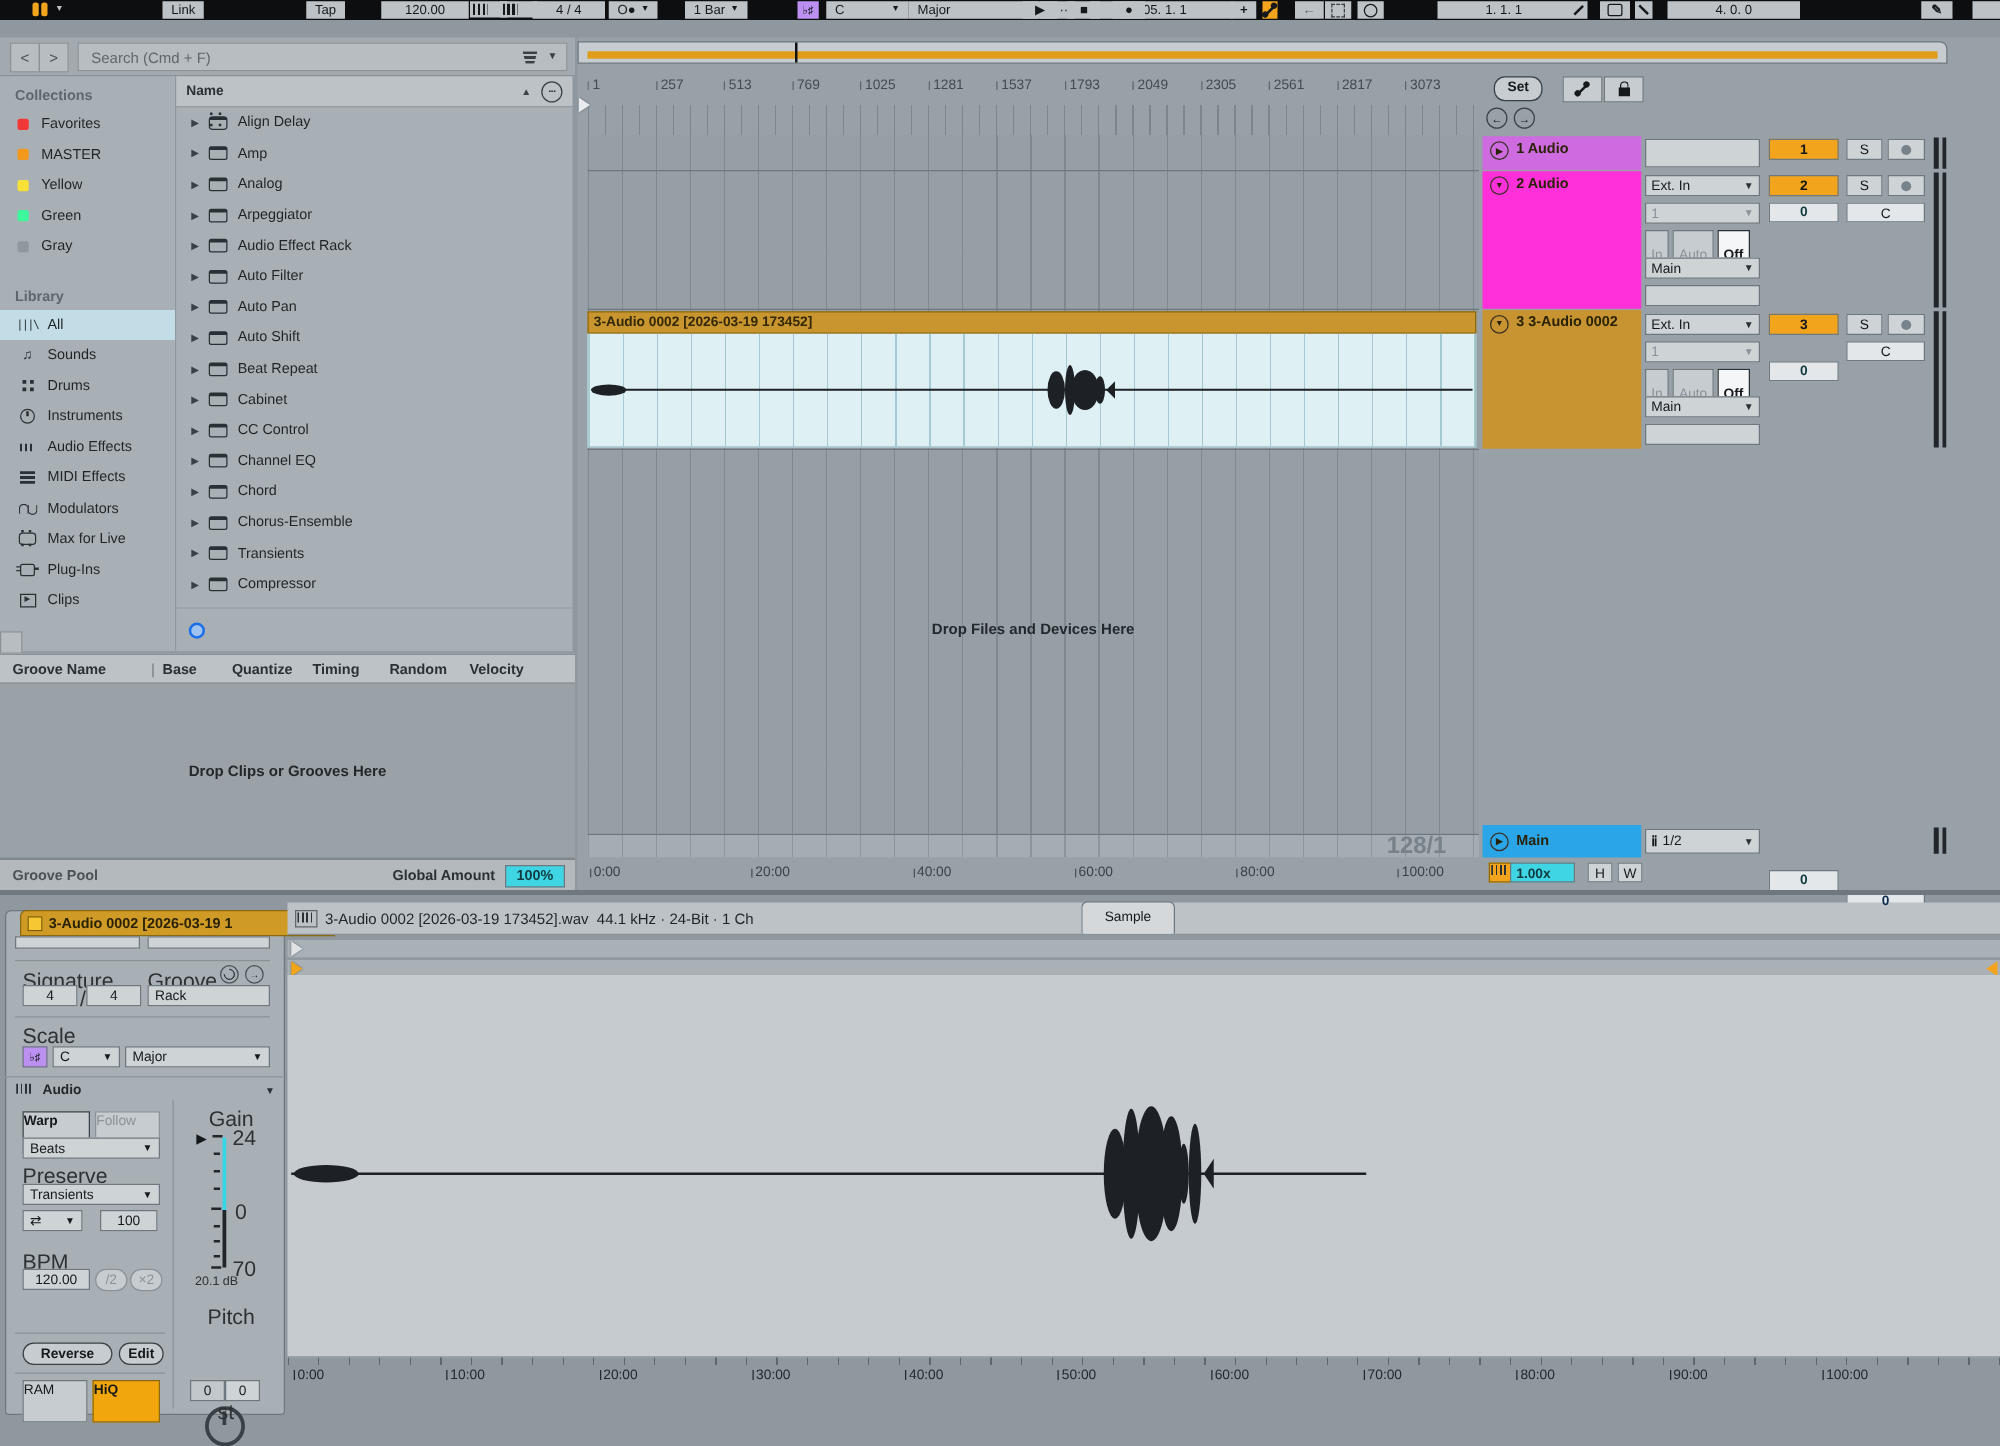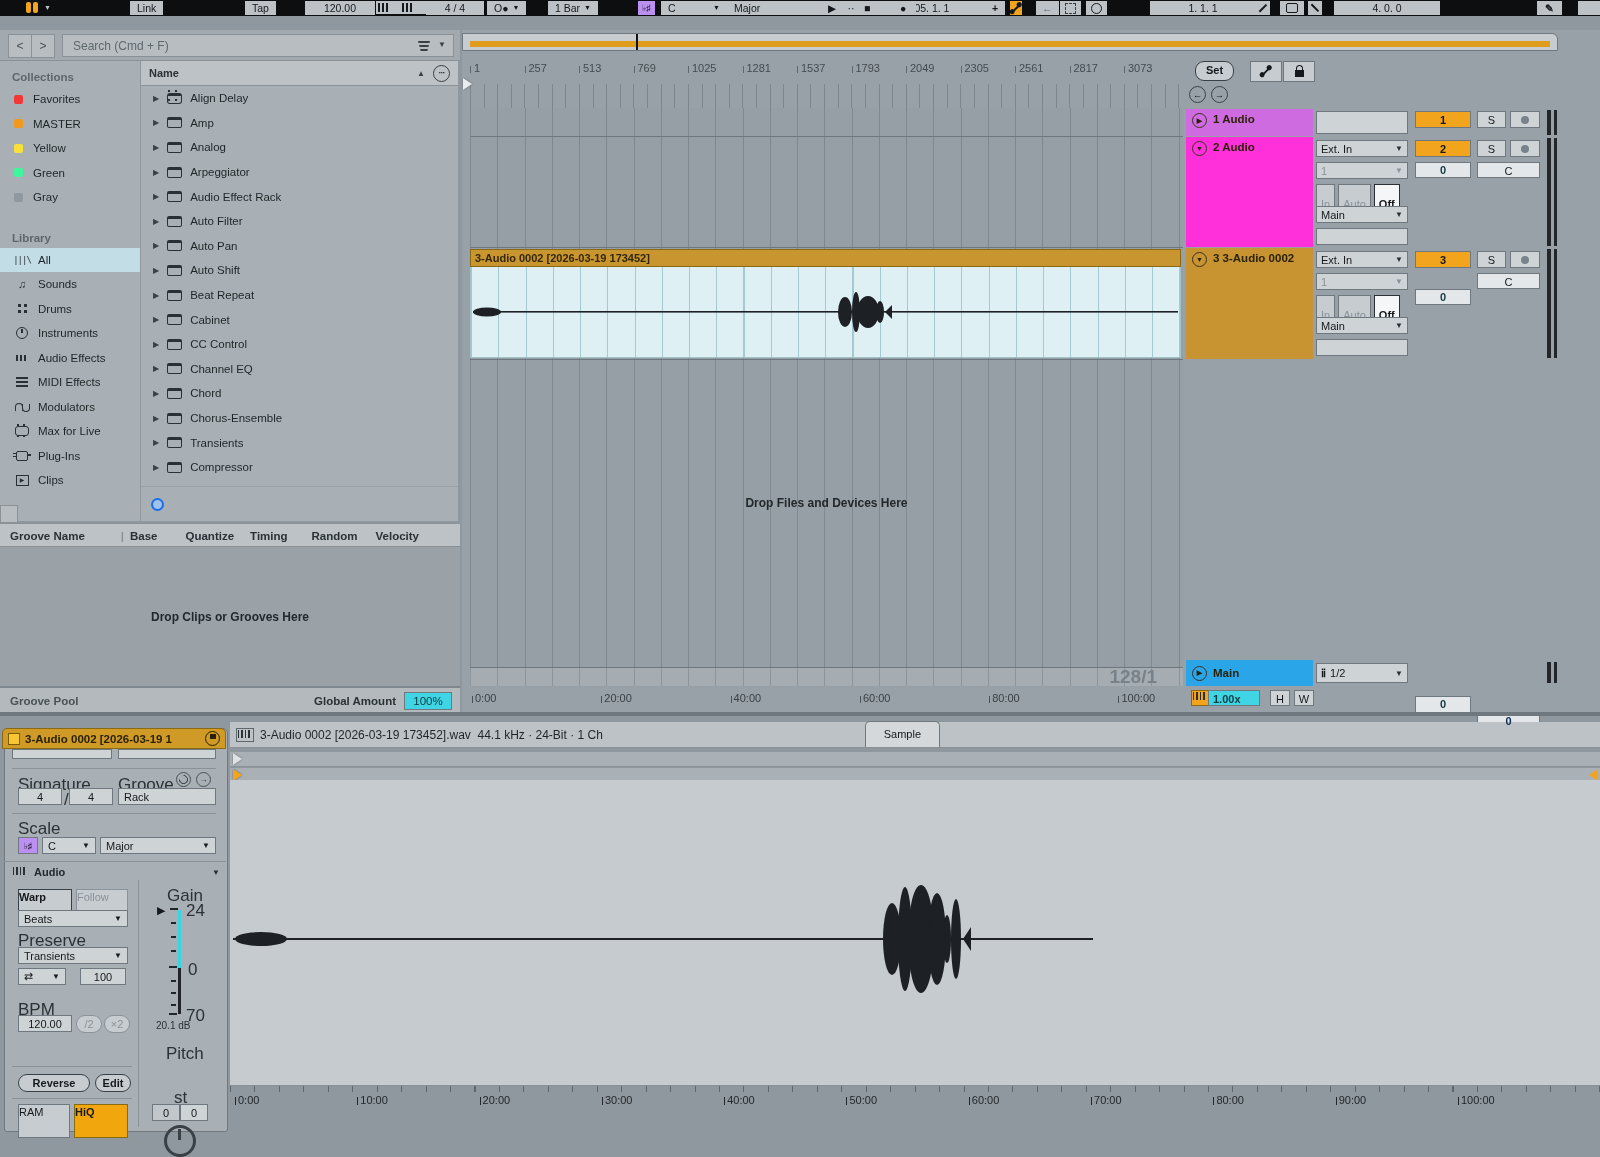--- a/index.html
+++ b/index.html
@@ -67,21 +67,21 @@
       background:#2a3136;box-shadow:7px 0 #2a3136,0 9px #2a3136,7px 9px #2a3136}
   .dotcircle{width:13px;height:13px;border-radius:50%;border:2px solid #1a6fe8;background:#9fc2ee;box-sizing:border-box}
   
   #groovehead{left:0;top:523px;width:460px;height:23px;background:#bcc2c6;border-top:1px solid #8a9298;
      display:flex;align-items:center;font-weight:bold;color:#2a3136;font-size:11.5px}
   #groovebody{left:0;top:546px;width:460px;height:139px;background:#9aa2a8;border-top:1px solid #8a9298;
      display:flex;align-items:center;justify-content:center;color:#23282c;font-weight:bold;font-size:12px}
   #groovefoot{left:0;top:686px;width:460px;height:25px;background:#b3b9bd;border-top:2px solid #7e878e;
      display:flex;align-items:center;color:#2a3136;font-size:11.5px}
   .amtbox{width:46px;height:16px;background:#3fd5e4;border:1px solid #6f787e;text-align:center;
-     line-height:16px;color:#103a40;font-weight:normal}
+     line-height:16px;color:#103a40;font-weight:bold}
   
   #overview{left:462px;top:33px;width:1096px;height:18px;background:#c6ccd0;border:1px solid #6f787e;
      border-radius:0 6px 0 0;box-sizing:border-box}
   #ovband{left:470px;top:41px;width:1080px;height:6px;background:#df9d1b}
   #ovplayhead{left:636px;top:34px;width:1.5px;height:16px;background:#101315}
   .barslot{display:inline-block;width:54.5px;color:#434b51;font-size:11px;vertical-align:top}
   .barslot::before{content:"";display:inline-block;width:1px;height:7px;background:#5e676d;margin-right:3px;vertical-align:-1px}
   #barticks{left:470px;top:84px;width:713px;height:24px;
      background-image:repeating-linear-gradient(90deg,#7d868c 0 1px,transparent 1px 13.62px)}
   #grid{left:470px;top:108px;width:713px;height:559px;background:#969fa5;border-top:2px solid #78818
@@ -138,21 +138,21 @@
   .volbox{border:1px solid #6f787e;height:16px;box-sizing:border-box;position:relative;background:#e4e7e9;
      color:#103a40;font-weight:bold;text-align:center;line-height:15px}
   .volfill{position:absolute;left:0;top:0;bottom:0;background:#3fd5e4;z-index:0}
   .volbox span{position:relative;z-index:1}
   .meterpair{width:10px;display:flex;justify-content:space-between}
   .meterpair i{display:block;width:3.5px;background:#22262a}
   
   #botsep{left:0;top:712px;width:1600px;height:4px;background:#6f787f}
   #clipbox{left:4px;top:728px;width:224px;height:404px;background:#a9b0b5;border:1px solid #6f787f;
      border-radius:5px 5px 3px 3px;box-sizing:border-box}
-  #cliptitle{left:2px;top:728px;width:224px;height:21px;background:#cf9a26;border:1px solid #8a6a10;
+  #cliptitle{left:16px;top:728px;width:252px;height:21px;background:#cf9a26;border:1px solid #8a6a10;
      border-radius:5px 5px 0 0;box-sizing:border-box;display:flex;align-items:center;padding:0 5px;
      color:#2a2206;font-weight:bold;font-size:11.5px;white-space:nowrap;overflow:hidden}
   .clipchk{width:10px;height:10px;background:#f7c733;border:1.5px solid #7c5c0a;margin-right:5px;flex:0 0 auto}
   .diskico{width:13px;height:13px;border-radius:50%;border:1.5px solid #2a2206;margin-left:auto;flex:0 0 auto;position:relative}
   .diskico::before{content:"";position:absolute;left:3.5px;top:2px;width:6px;height:5px;background:#2a2206}
   .cplbl{color:#2b3134;font-size:17px}
   .cpbox{background:#ced3d6;border:1px solid #6f787e;height:17px;box-sizing:border-box;text-align:center;
      line-height:16px;color:#15191c}
   .cpdd{background:#ced3d6;border:1px solid #6f787e;height:17px;box-sizing:border-box;display:flex;
      align-items:center;padding:0 5px;color:#15191c}
@@ -705,21 +705,21 @@
 <div class="a gaintick" style="left:169px;top:966px;width:8px"></div>
 <div class="a gaintick" style="left:171px;top:980px"></div>
 <div class="a gaintick" style="left:171px;top:992px"></div>
 <div class="a gaintick" style="left:171px;top:1004px"></div>
 <div class="a gaintick" style="left:169px;top:1013px;width:8px"></div>
 <div class="a cplbl" style="left:188px;top:960px">0</div>
 <div class="a cplbl" style="left:186px;top:1006px">70</div>
 <div class="a cplbl" style="left:156px;top:1020px;font-size:10px">20.1 dB</div>
 <div class="a cplbl" style="left:166px;top:1044px">Pitch</div>
 <div class="a knob" style="left:164px;top:1059px"></div>
-<div class="a cplbl" style="left:174px;top:1088px">st</div>
+<div class="a cplbl" style="left:174px;top:1120px">st</div>
 <div class="a cpbox" style="left:152px;top:1104px;width:28px;background:#c2c7cb">0</div>
 <div class="a cpbox" style="left:180px;top:1104px;width:28px">0</div>
 
 <div class="a" id="sampbar">
   <span class="waveico"></span>
   <span style="font-size:12px;color:#1f2427;white-space:pre">3-Audio 0002 [2026-03-19 173452].wav  44.1 kHz · 24-Bit · 1 Ch</span>
   <span id="samptab">Sample</span>
 </div>
 <div class="a markrow" style="top:752px">
   <span class="tri-r"></span>

